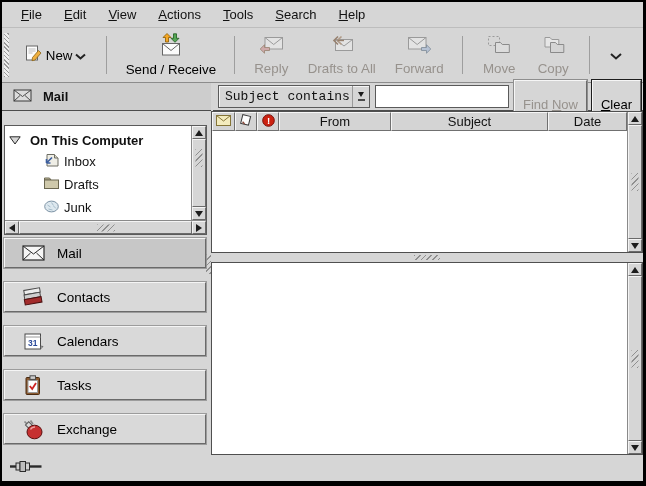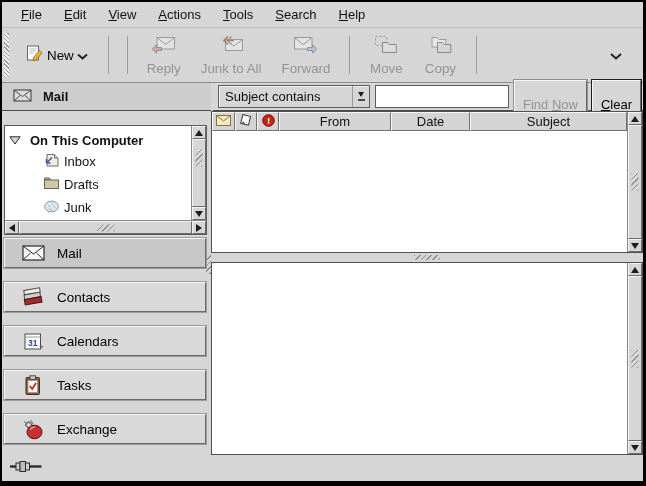--- a/index.html
+++ b/index.html
@@ -43,21 +43,21 @@
   .folder-header{position:absolute; left:0; top:81px; width:209px; height:28px;
     background:var(--header-strip); border-bottom:1px solid #4c4c4c;
     display:flex; align-items:center; gap:11px; padding-left:11px;}
   .folder-header .lbl{font-weight:bold;}
   .search-bar{position:absolute; left:211px; top:81px; width:430px; height:28px;
     background:var(--chrome); border-bottom:1px solid #4c4c4c;
     display:flex; align-items:center; gap:5px; padding:0 2px 0 5px;}
   .combo{width:166px; height:23px; background:var(--chrome);
     border:1px solid #5a5a5a; box-shadow:inset 1px 1px 0 #f4f4f4;
     display:flex; align-items:center;}
-  .combo .lbl{flex:1; padding-left:6px; white-space:nowrap;}
+  .combo .lbl{flex:1; padding-left:6px; white-space:nowrap;font-family:Liberation Mono, monospace;}
   .combo-arrow{width:17px; height:21px; display:flex; flex-direction:column;
     align-items:center; justify-content:center; gap:2px; border-left:1px solid #9a9a9a;}
   .combo-arrow .bar{width:7px; height:2px; background:#4a4a4a;}
   .search-input{width:134px; height:23px; border:1px solid #5a5a5a;
     background:var(--pane-bg); padding:0 4px; font:inherit;}
   .push-btn{height:23px; background:var(--chrome); font:inherit;
     border:1px solid; border-color:#f6f6f6 #6a6a6a #6a6a6a #f6f6f6;
     box-shadow:0 0 0 1px #8e8e8e; padding:16px 8px; white-space:nowrap;}
   .push-btn.default{box-shadow:0 0 0 1px #1d1d1d;}
   .push-btn.disabled{color:var(--disabled-text);}
@@ -153,20 +153,31 @@
       <span class="lbl">New</span>
       <span>
         <svg width="11" height="7" viewBox="0 0 11 7">
               <path d="M1 1.5 L5.5 5.5 L10 1.5" fill="none" stroke="#222" stroke-width="2"></path>
             </svg>
       </span>
     </button>
 
     <div class="tb-sep"></div>
 
+    <button class="tb-btn">
+      <span>
+        <svg width="26" height="23" viewBox="0 0 26 23">
+          <path d="M7.5 9 v-4.5 h-2.5 l4 -4 l4 4 h-2.5 v4.5 z" fill="#f5a623" stroke="#8a5a00" stroke-width="0.8"></path>
+          <path d="M18.5 0.8 v4.5 h2.5 l-4 4 l-4 -4 h2.5 v-4.5 z" fill="#55a555" stroke="#1d5c1d" stroke-width="0.8"></path>
+          <rect x="4.5" y="10.5" width="17" height="11.5" fill="#fbfbfb" stroke="#666"></rect>
+          <path d="M4.5 10.5 L13 17.5 L21.5 10.5" fill="none" stroke="#666"></path>
+        </svg>
+      </span>
+      <span class="lbl">Send / Receive</span>
+    </button>
 
     <div class="tb-sep"></div>
 
     <button class="tb-btn disabled">
       <span>
         <svg width="25" height="20" viewBox="0 0 25 20">
           <rect x="6" y="2.5" width="17.5" height="11.5" fill="#e3e3e3" stroke="#9a9a9a"></rect>
           <path d="M6 2.5 L14.7 9.5 L23.5 2.5" fill="none" stroke="#9a9a9a"></path>
           <path d="M10.5 12.5 H5.5 V9.8 L1.2 14 L5.5 18.2 V15.5 H10.5 Z" fill="#cfaaaa" stroke="#97816f" stroke-width="0.8"></path>
         </svg>
@@ -177,21 +188,21 @@
     <button class="tb-btn disabled">
       <span>
         <svg width="25" height="20" viewBox="0 0 25 20">
           <rect x="6.5" y="4.5" width="17" height="11" fill="#e3e3e3" stroke="#9a9a9a"></rect>
           <path d="M6.5 4.5 L15 11 L23.5 4.5" fill="none" stroke="#9a9a9a"></path>
           <path d="M9 1.5 L5 5.5 L9 9.5" fill="none" stroke="#97816f" stroke-width="1.6"></path>
           <path d="M12.5 1.5 L8.5 5.5 L12.5 9.5" fill="none" stroke="#b09a86" stroke-width="1.6"></path>
           <path d="M8.5 5.5 H15" stroke="#97816f" stroke-width="1.4" fill="none"></path>
         </svg>
       </span>
-      <span class="lbl">Junk to All</span>
+      <span class="lbl">Drafts to All</span>
     </button>
 
     <button class="tb-btn disabled">
       <span>
         <svg width="25" height="20" viewBox="0 0 25 20">
           <rect x="1.5" y="2.5" width="17.5" height="11.5" fill="#e3e3e3" stroke="#9a9a9a"></rect>
           <path d="M1.5 2.5 L10.2 9.5 L19 2.5" fill="none" stroke="#9a9a9a"></path>
           <path d="M14.5 12.5 H19.5 V9.8 L23.8 14 L19.5 18.2 V15.5 H14.5 Z" fill="#b6c2d4" stroke="#7e8a97" stroke-width="0.8"></path>
         </svg>
       </span>
@@ -397,25 +408,25 @@
         <span>
           <svg width="13" height="13" viewBox="0 0 13 13">
             <circle cx="6.5" cy="6.5" r="5.8" fill="#cc2211" stroke="#7a0f08"></circle>
             <text x="6.5" y="10" font-size="9.5" font-weight="bold" fill="#fff" text-anchor="middle" font-family="Liberation Sans, sans-serif">!</text>
           </svg>
         </span>
       </div>
       <div class="col" style="width:112px">
         <span>From</span>
       </div>
+      <div class="col" style="width:157px">
+        <span>Subject</span>
+      </div>
       <div class="col" style="flex:1">
         <span>Date</span>
-      </div>
-      <div class="col" style="width:157px">
-        <span>Subject</span>
       </div>
     </div>
     <div class="vscroll">
       <div class="sb-btn">
             <span class="arr up"></span>
           </div>
       <div class="sb-thumb"></div>
       <div class="sb-btn">
             <span class="arr down"></span>
           </div>

